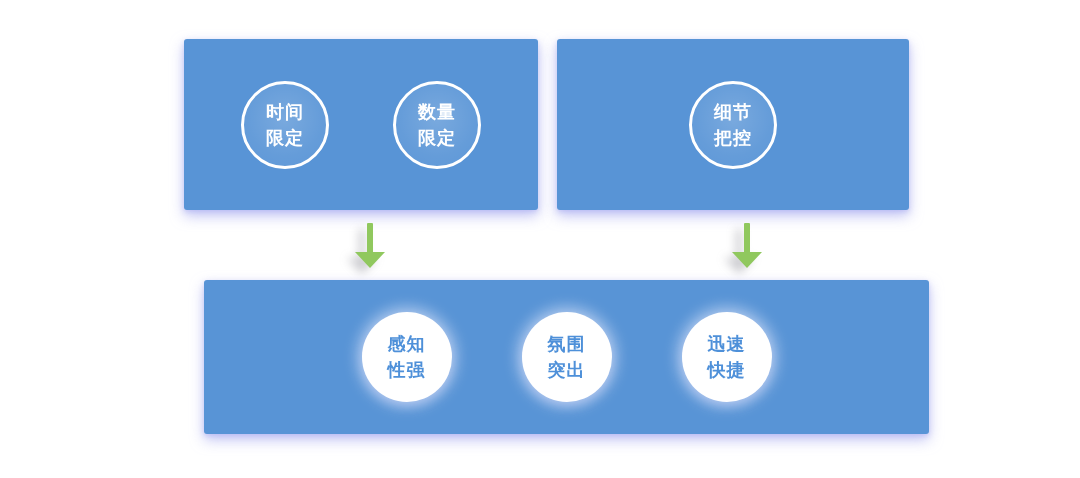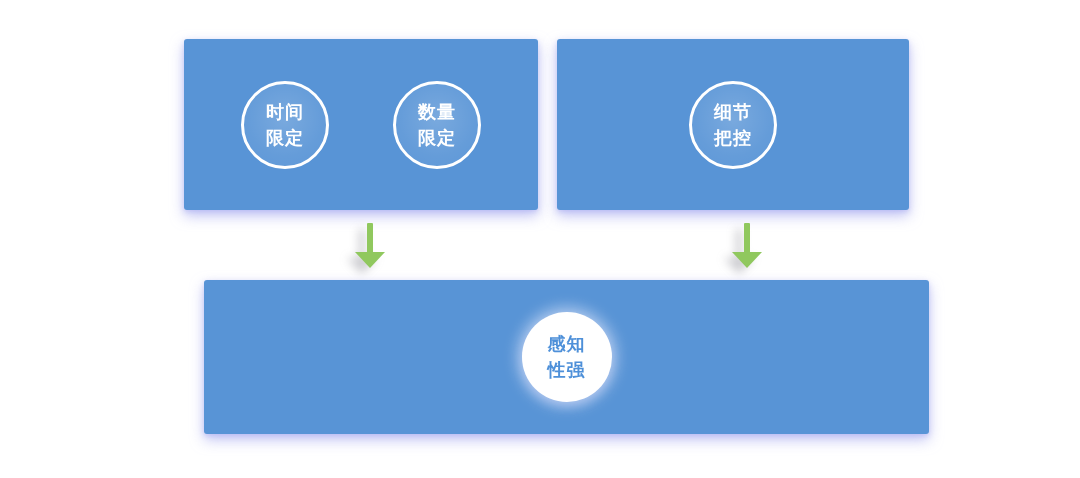--- a/index.html
+++ b/index.html
@@ -116,15 +116,23 @@
   <div class="arrow arrow-right">
     <div class="arrow-stem"></div>
     <div class="arrow-head"></div>
   </div>
 
   <div class="box box-bottom">
     <div class="bubble bubble-solid">
       <span>感知</span>
       <span>性强</span>
     </div>
+    <div class="bubble bubble-solid">
+      <span>氛围</span>
+      <span>突出</span>
+    </div>
+    <div class="bubble bubble-solid">
+      <span>迅速</span>
+      <span>快捷</span>
+    </div>
   </div>
 
 </div>
 
 </body></html>

